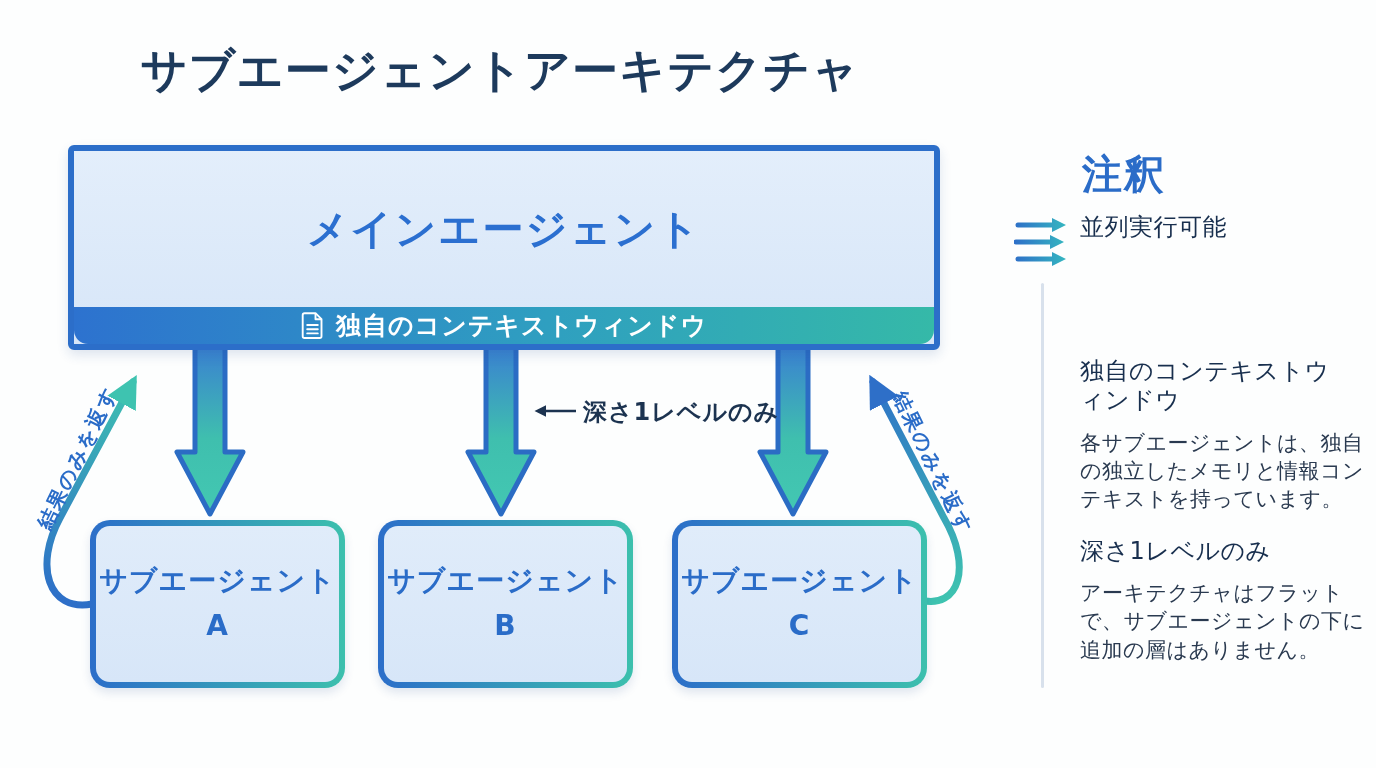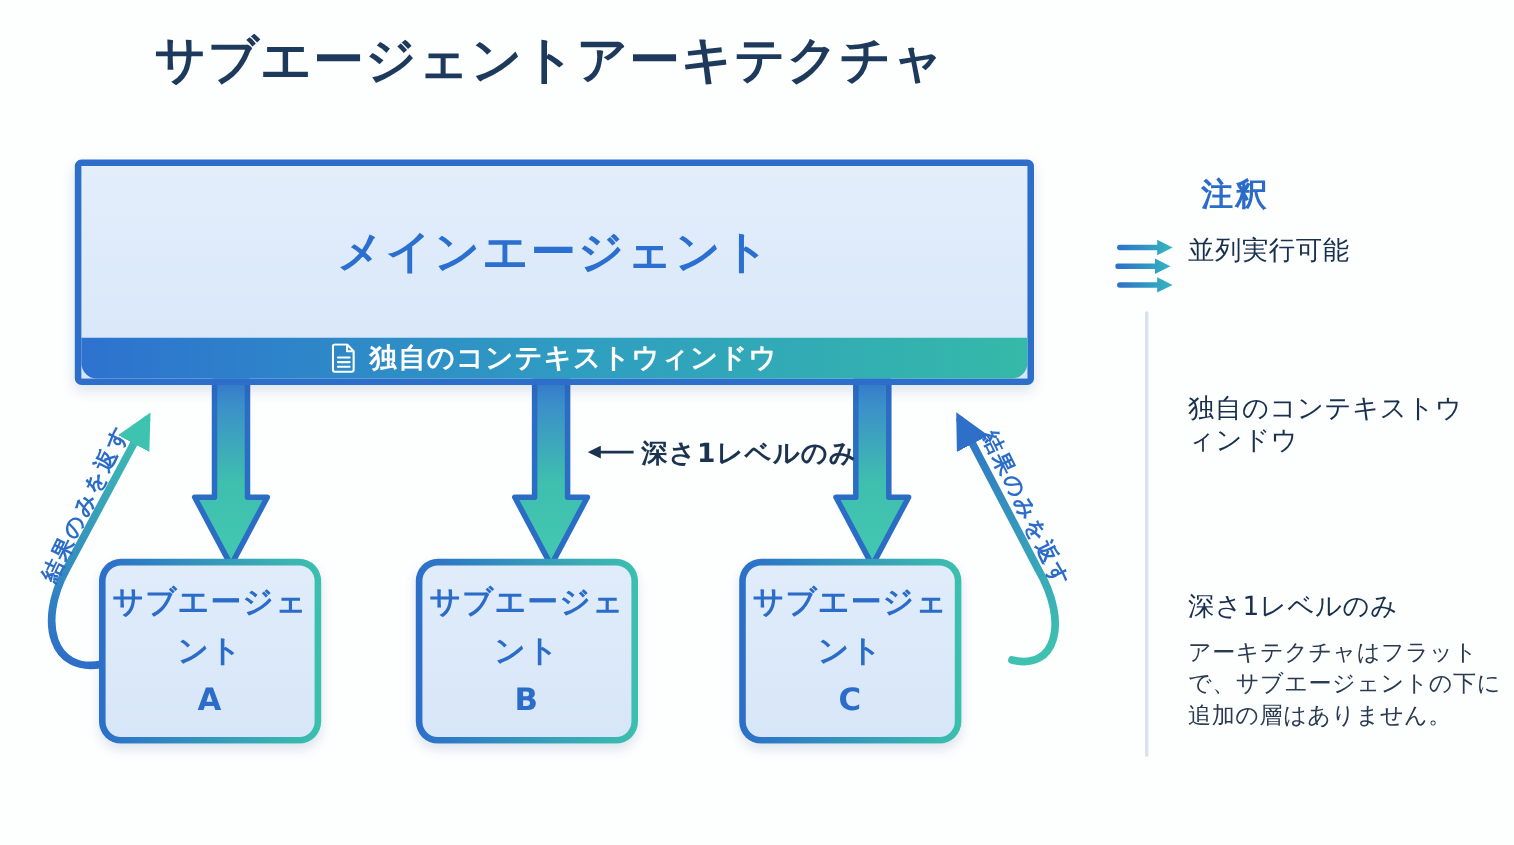--- a/index.html
+++ b/index.html
@@ -4,21 +4,21 @@
 <style>
   html,body{margin:0;padding:0;}
   body{
     width:1376px;height:768px;background:#fdfefe;overflow:hidden;
     font-family:"DejaVu Sans","Liberation Sans",sans-serif;
     -webkit-font-smoothing:antialiased;
   }
   .canvas{position:relative;width:1376px;height:768px;}
 
   .title{
-    position:absolute;top:24px;left:0;width:1000px;margin:0;
+    position:absolute;top:40px;left:0;width:1000px;margin:0;
     text-align:center;font-size:46px;font-weight:700;color:#1d3a5c;letter-spacing:1px;
   }
 
   svg.overlay{position:absolute;left:0;top:0;z-index:1;}
 
   
   .main-box{
     position:absolute;left:68px;top:145px;width:872px;height:205px;z-index:2;
     background:linear-gradient(180deg,#e3eefb 0%,#d7e6f8 100%);
     border:6px solid #2c6ec9;border-radius:6px;box-sizing:border-box;
@@ -32,21 +32,21 @@
   .banner{
     position:absolute;left:0;right:0;bottom:0;height:37px;
     background:linear-gradient(90deg,#2d72cf 0%,#2f9fc0 55%,#35b9a8 100%);
     border-radius:0 0 14px 14px;
     display:flex;align-items:center;justify-content:center;gap:12px;
     color:#ffffff;font-size:25px;font-weight:700;letter-spacing:1px;
   }
 
   
   .sub-box{
-    position:absolute;top:508px;width:202px;height:168px;z-index:2;
+    position:absolute;top:520px;width:255px;height:168px;z-index:2;
     background:linear-gradient(90deg,#2c6ec9 0%,#3cc0ad 100%);
     border-radius:20px;padding:6px;box-sizing:border-box;
     box-shadow:0 5px 10px rgba(30,70,140,.13);
   }
   .sub-box-inner{
     width:100%;height:100%;background:linear-gradient(180deg,#e0ecfa 0%,#d7e6f8 100%);
     border-radius:14px;
     display:flex;flex-direction:column;align-items:center;justify-content:center;
     font-size:28px;font-weight:700;color:#2a6cc8;line-height:1.6;letter-spacing:1px;
     text-align:center;
@@ -61,22 +61,22 @@
   .return-label{
     position:absolute;z-index:3;width:170px;height:28px;text-align:center;
     font-size:20px;font-weight:700;color:#2a6cc8;letter-spacing:2px;white-space:nowrap;
   }
   .return-left{left:-7px;top:444px;transform:rotate(-64deg);}
   .return-right{left:847px;top:449px;transform:rotate(64deg);}
 
   
   .panel{position:absolute;left:1080px;top:145px;width:300px;height:560px;z-index:2;}
   .panel-heading{
-    position:absolute;left:0;top:0;margin:12px;
-    font-size:29px;font-weight:700;color:#2a6cc8;letter-spacing:2px;
+    position:absolute;left:0;top:0;margin:2px;
+    font-size:40px;font-weight:700;color:#2a6cc8;letter-spacing:2px;
   }
   .panel-divider{
     position:absolute;left:-39px;top:138px;width:3px;height:405px;
     background:#d8e1ec;border-radius:2px;
   }
   .ann-section{position:absolute;left:0;width:300px;}
   .ann-s1{top:68px;} .ann-s2{top:212px;} .ann-s3{top:392px;}
   .ann-heading{
     margin:0;width:250px;font-size:24px;font-weight:400;color:#182f4e;
     line-height:1.22;letter-spacing:.5px;
@@ -186,20 +186,23 @@
             <path d="M36,20 L50,27 L36,34 z" stroke="none"></path>
           <line x1="4" y1="44" x2="38" y2="44"></line>
             <path d="M38,37 L52,44 L38,51 z" stroke="none"></path>
         </g>
       </svg>
       <h3 class="ann-heading">並列実行可能</h3>
     </div>
 
     <div class="ann-section ann-s2">
       <h3 class="ann-heading">独自のコンテキストウィンドウ</h3>
+      <p class="ann-body">各サブエージェントは、独自
+の独立したメモリと情報コン
+テキストを持っています。</p>
     </div>
 
     <div class="ann-section ann-s3">
       <h3 class="ann-heading">深さ1レベルのみ</h3>
       <p class="ann-body">アーキテクチャはフラット
 で、サブエージェントの下に
 追加の層はありません。</p>
     </div>
   </div>
 

